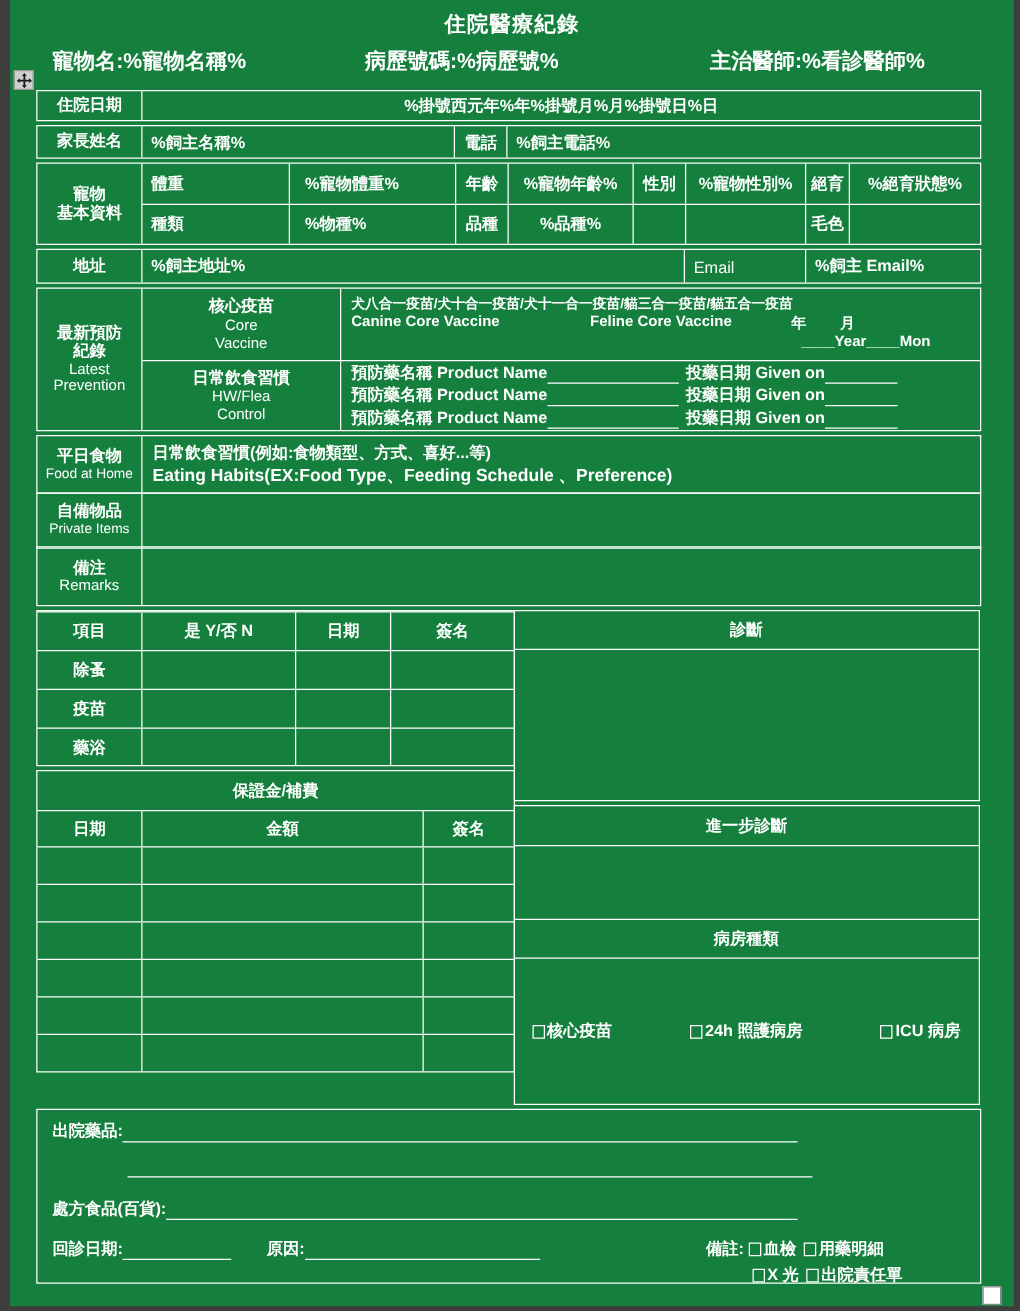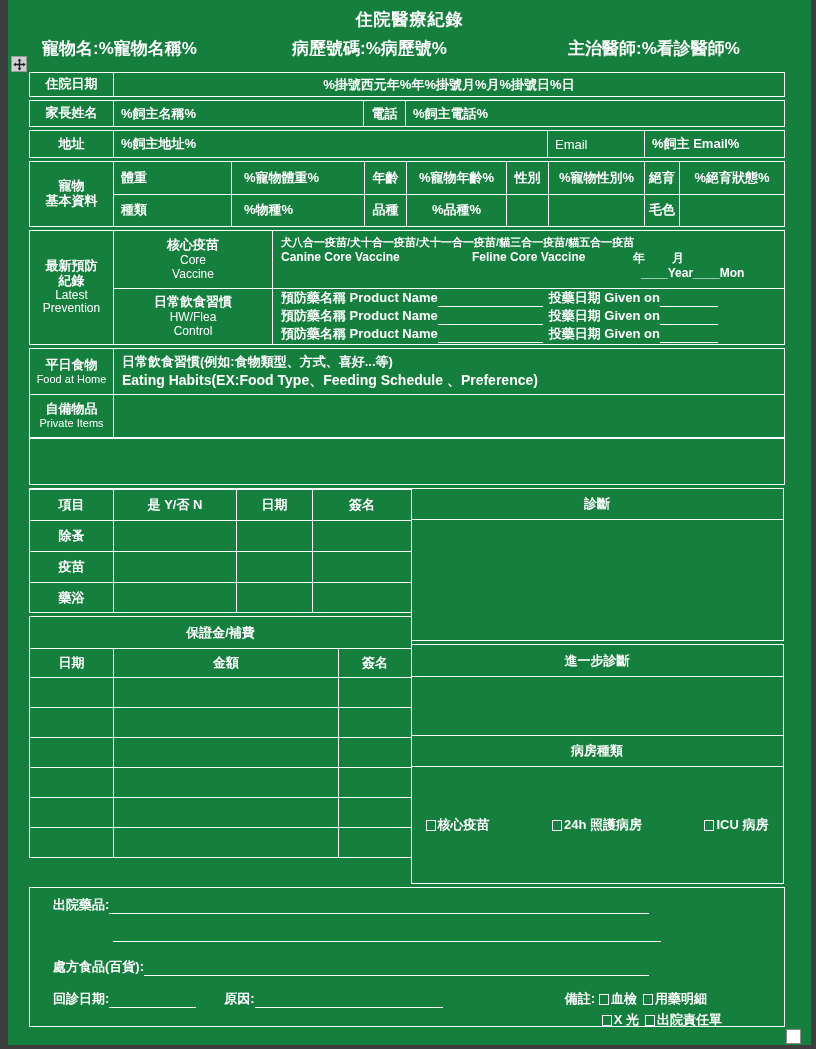--- a/index.html
+++ b/index.html
@@ -33,21 +33,21 @@
   .secv{border:1.5px solid #fff}
   .hrow{display:flex;align-items:center;justify-content:center;font-weight:bold}
   .trow{display:flex;border-top:1.5px solid #fff}
   .tc{border-left:1.5px solid #fff;display:flex;align-items:center;justify-content:center;font-weight:bold}
   .tc.first{border-left:none}
   .mid{display:flex;margin-top:3px;align-items:flex-start}
   .midL{width:383px;flex-shrink:0}
   .midR{width:373px;margin-left:-1.5px;display:flex;flex-direction:column}
   .cb{width:10px;height:11px;border:1.5px solid #fff;display:inline-block;margin-right:2px;flex-shrink:0}
   .wardopt{display:flex;align-items:center;font-weight:bold;font-size:13px;white-space:nowrap}
-  .bottom{display:block;padding:8px 0 0 23px;height:140px;font-size:13px}
+  .bottom{display:block;padding:8px 0 0 12px;height:140px;font-size:13px}
   .brow{display:flex;align-items:flex-end;font-weight:bold;white-space:nowrap}
   .noteline{display:flex;align-items:center;font-weight:bold;margin-bottom:3px;white-space:nowrap}
 </style>
 </head>
 <body>
 
 <div class="page">
 
   <div class="title">住院醫療紀錄</div>
   <span class="hfield" style="left:34px">寵物名:%寵物名稱%</span>
@@ -67,27 +67,20 @@
     <div class="sec" style="height:25px">
       <div class="lab b">住院日期</div>
       <div class="cell first ctr grow b">%掛號西元年%年%掛號月%月%掛號日%日</div>
     </div>
 
     <div class="sec gap" style="height:27px">
       <div class="lab b">家長姓名</div>
       <div class="cell first lft b" style="width:249px">%飼主名稱%</div>
       <div class="cell ctr b" style="width:42px">電話</div>
       <div class="cell lft grow b">%飼主電話%</div>
-    </div>
-
-    <div class="sec gap" style="height:28px">
-      <div class="lab b">地址</div>
-      <div class="cell first lft b" style="width:433px">%飼主地址%</div>
-      <div class="cell lft" style="width:97px;font-weight:normal">Email</div>
-      <div class="cell lft grow b">%飼主 Email%</div>
     </div>
 
     <div class="sec gap" style="height:66px">
       <div class="lab b">
         <span>寵物</span>
         <span>基本資料</span>
       </div>
       <div class="stack">
         <div class="srow">
           <div class="cell first lft b" style="width:117px">體重</div>
@@ -105,20 +98,27 @@
           <div class="cell ctr b" style="width:42px">品種</div>
           <div class="cell ctr b" style="width:100px">%品種%</div>
           <div class="cell" style="width:42px"></div>
           <div class="cell" style="width:96px"></div>
           <div class="cell ctr b" style="width:35px">毛色</div>
           <div class="cell grow"></div>
         </div>
       </div>
     </div>
 
+    <div class="sec gap" style="height:28px">
+      <div class="lab b">地址</div>
+      <div class="cell first lft b" style="width:433px">%飼主地址%</div>
+      <div class="cell lft" style="width:97px;font-weight:normal">Email</div>
+      <div class="cell lft grow b">%飼主 Email%</div>
+    </div>
+
     <div class="sec gap" style="height:115px">
       <div class="lab">
         <span class="b">最新預防</span>
         <span class="b">紀錄</span>
         <span class="en">Latest</span>
         <span class="en">Prevention</span>
       </div>
       <div class="stack">
         <div class="srow" style="height:55px">
           <div class="cell first ctr" style="width:158px;flex-direction:column;line-height:1.2">
@@ -177,20 +177,24 @@
     </div>
 
     <div class="sec tight" style="height:45px">
       <div class="lab">
         <span class="b">自備物品</span>
         <span class="en" style="font-size:11px">Private Items</span>
       </div>
     </div>
 
     <div class="sec tight" style="height:48px">
+      <div class="lab">
+        <span class="b">備注</span>
+        <span class="en">Remarks</span>
+      </div>
       <div class="cell first grow"></div>
     </div>
 
     <div class="mid">
       <div class="midL">
         <div class="secv">
           <div class="trow" style="height:31px">
             <div class="tc first" style="width:83px">項目</div>
             <div class="tc" style="width:123px">是 Y/否 N</div>
             <div class="tc" style="width:76px">日期</div>

